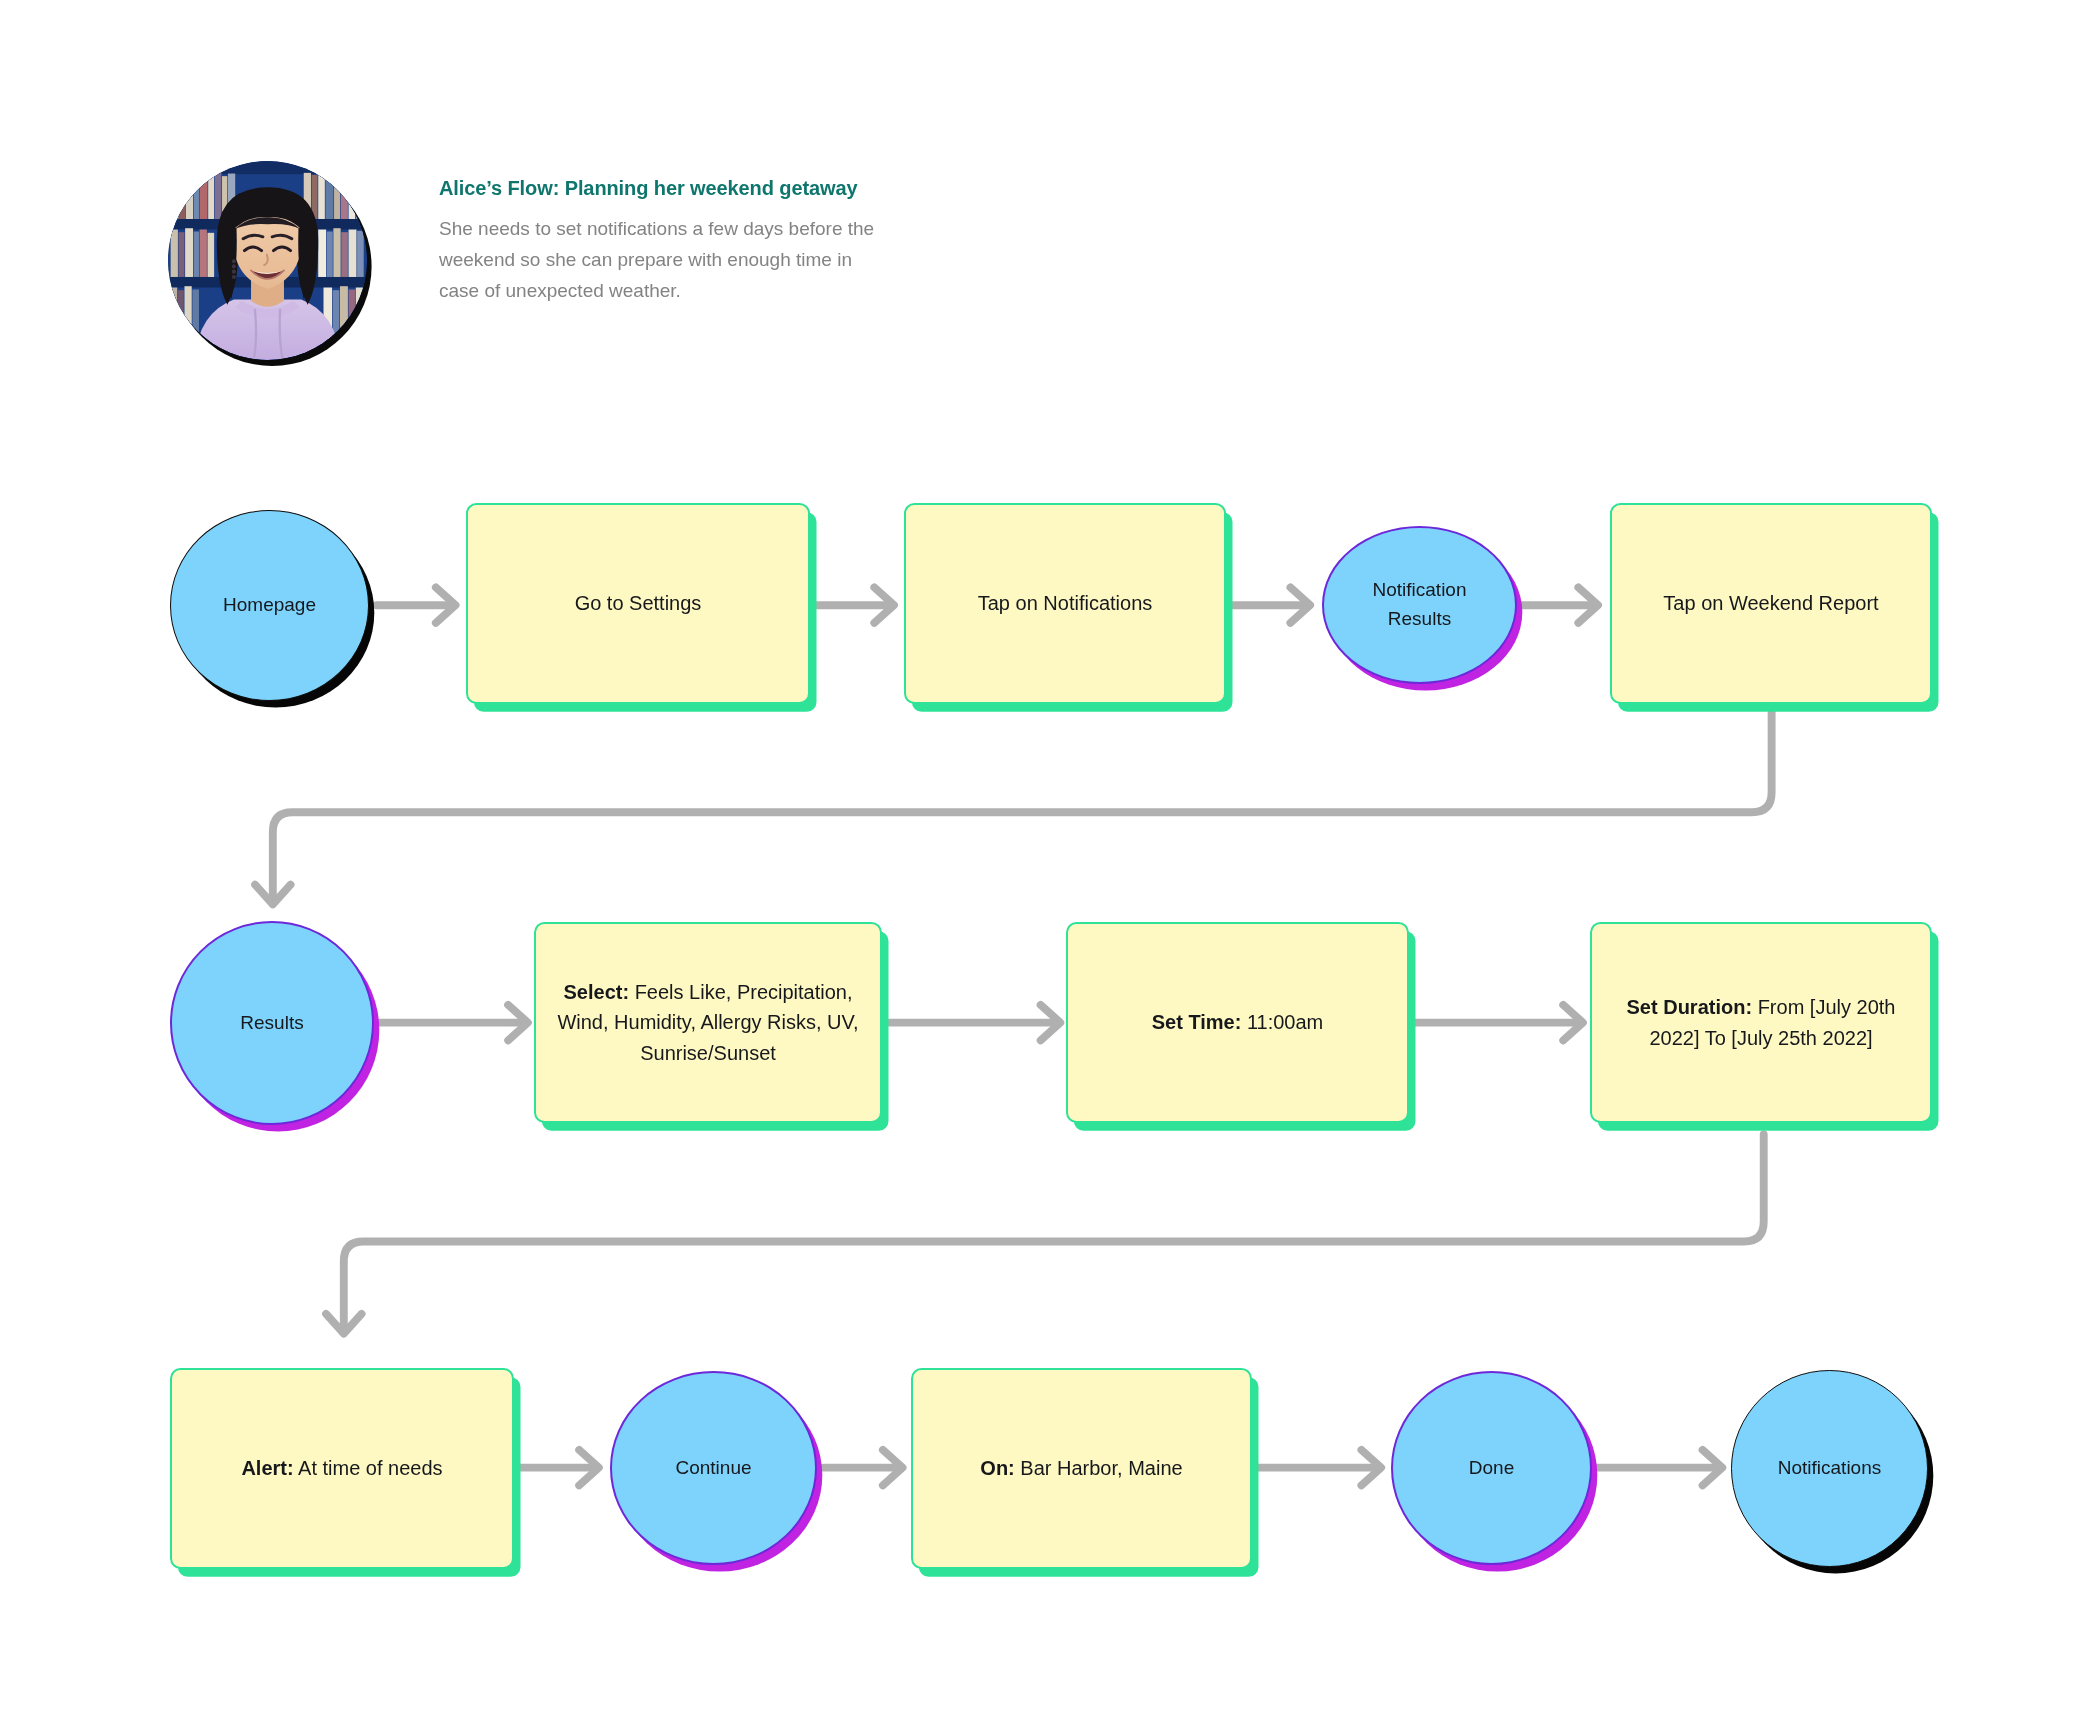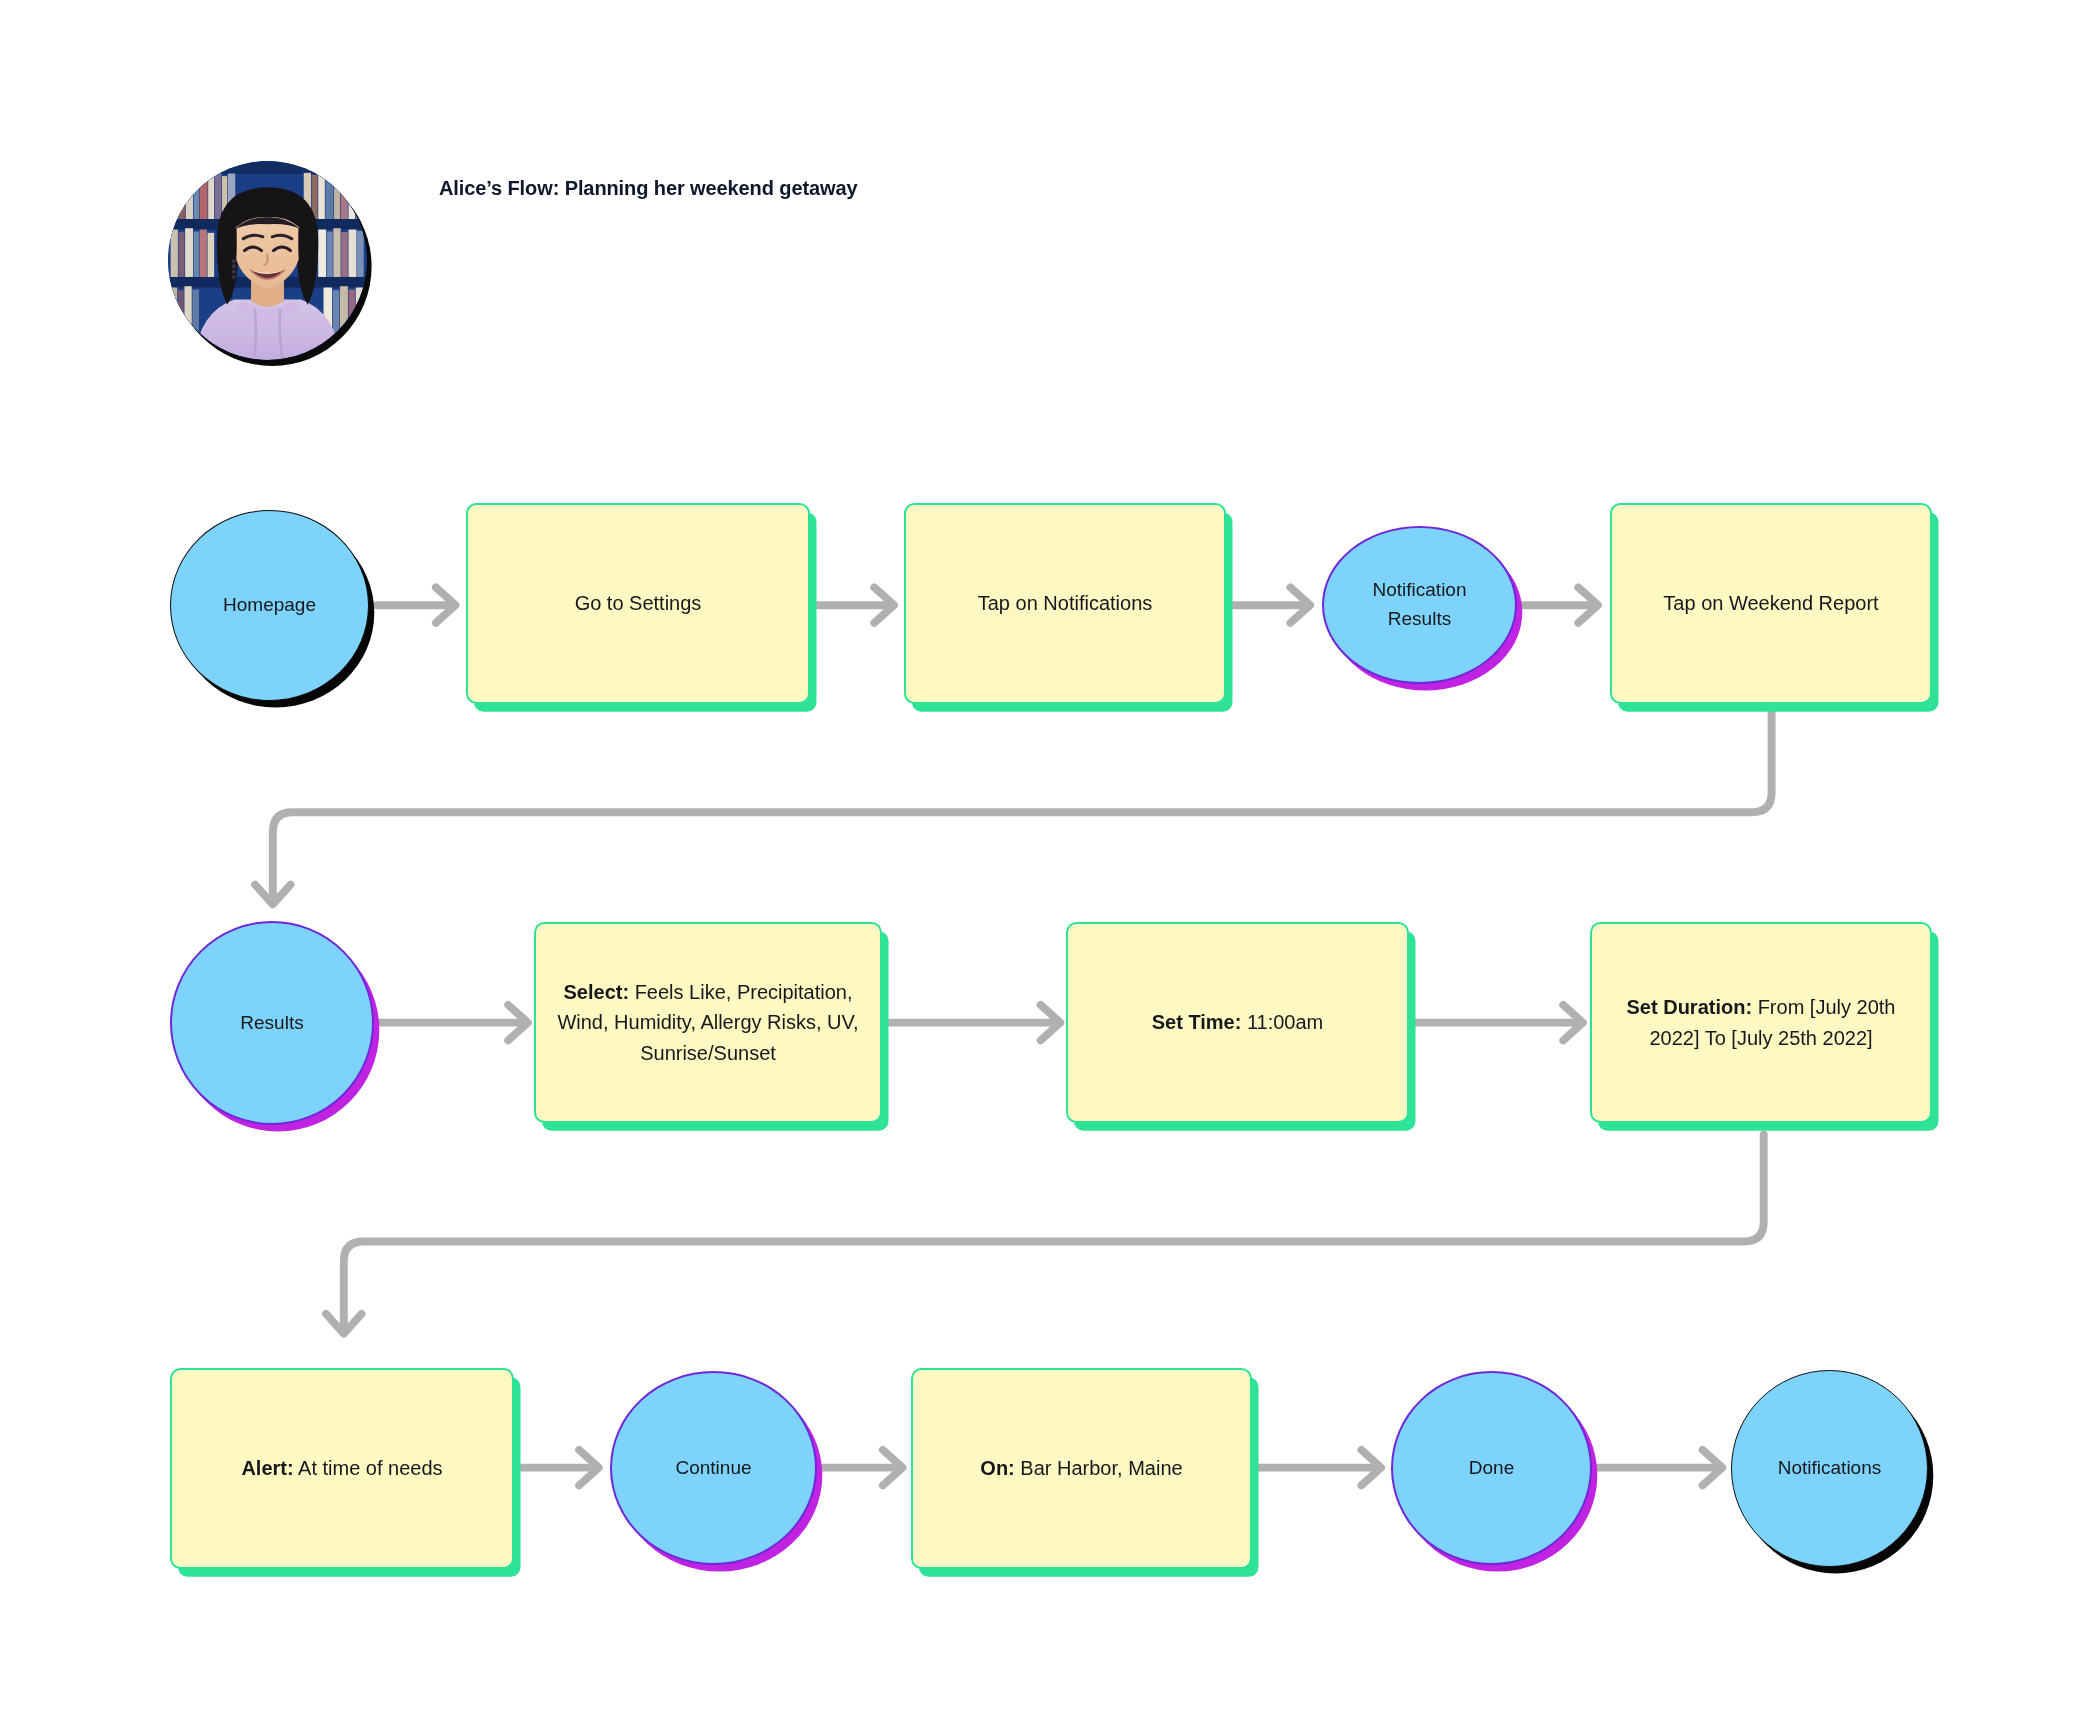--- a/index.html
+++ b/index.html
@@ -44,21 +44,21 @@
   #avatar svg { display: block; width: 100%; height: 100%; }
 
   #persona-text {
     margin-left: 72px;
     padding-top: 14.5px;
     width: 460px;
   }
   #persona-title {
     font-size: 20px;
     font-weight: bold;
-    color: #0f172a;
+    color: #0f766e;
     letter-spacing: -0.1px;
     line-height: 1.2;
     margin: 0 0 14.5px 0;
   }
   #persona-desc {
     font-size: 19px;
     color: #838383;
     line-height: 1.63;
     margin: 0;
     max-width: 454px;
@@ -232,20 +232,21 @@
             <circle cx="100" cy="168" r="3.2"></circle>
             <circle cx="100" cy="176" r="3"></circle>
           </g>
         </g>
       </svg>
     </div>
   </div>
 
   <div id="persona-text">
     <h1 id="persona-title">Alice’s Flow: Planning her weekend getaway</h1>
+    <p id="persona-desc">She needs to set notifications a few days before the weekend so she can prepare with enough time in case of unexpected weather.</p>
   </div>
 </div>
 
 <div id="flow-canvas">
   <svg width="2097" height="1731" viewBox="0 0 3190 2632" xmlns="http://www.w3.org/2000/svg">
     <g fill="none" stroke="#b0b0b0" stroke-width="12" stroke-linecap="round" stroke-linejoin="round">
 
       <g>
         <line x1="573" y1="920" x2="690" y2="920"></line>
         <polyline points="663,893 693,920 663,947"></polyline>

